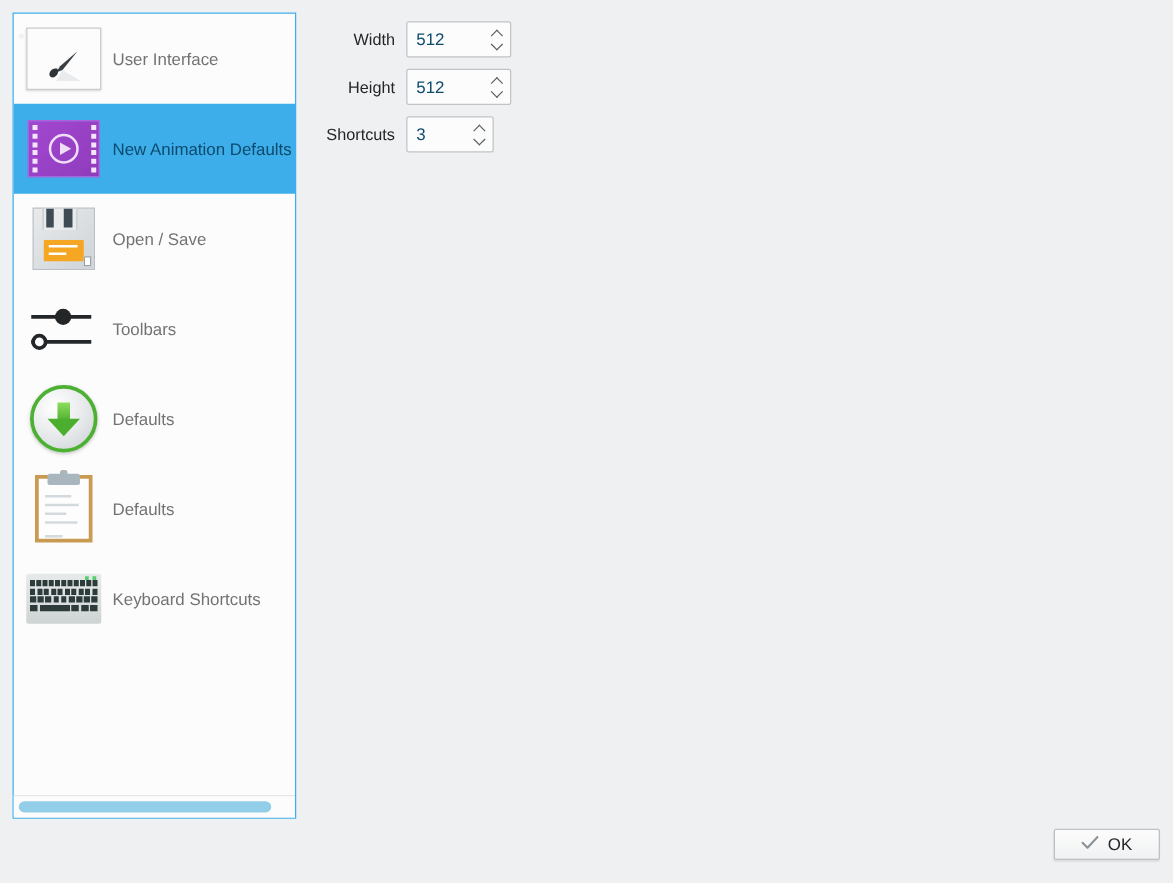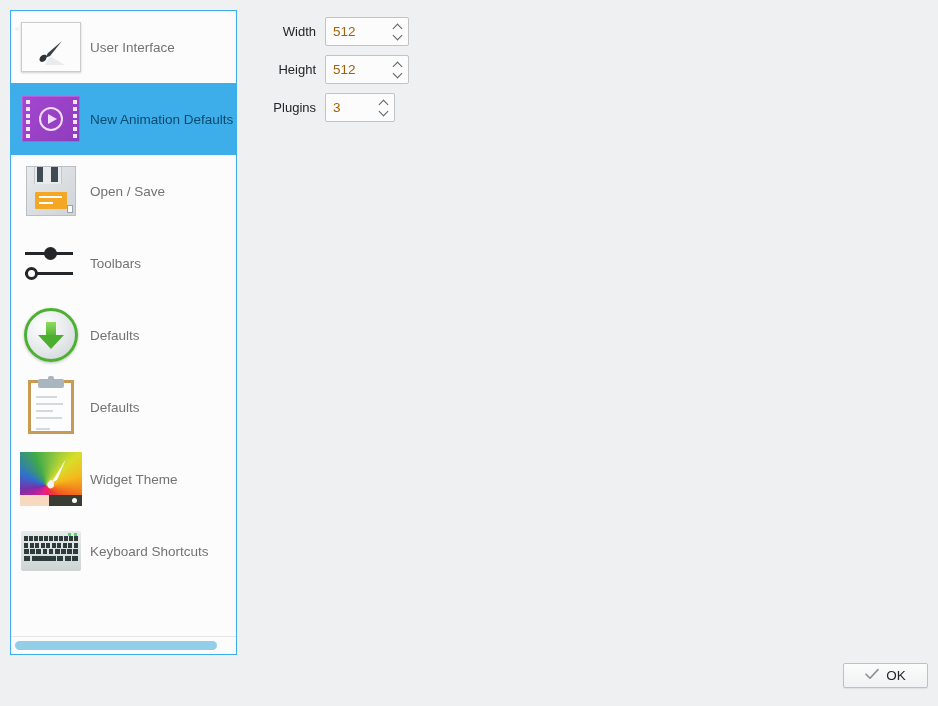--- a/index.html
+++ b/index.html
@@ -282,21 +282,21 @@
     background: #fcfcfc;
     border: 1px solid #bfc4c8;
     box-sizing: border-box;
     display: flex;
     align-items: center;
     border-radius: 2px;
   }
   .spinbox .value {
     padding-left: 7px;
     font-size: 13.5px;
-    color: #a16207;
+    color: #0c4a6e;
     flex: 1 1 auto;
   }
   .spin-arrows {
     width: 22px;
     height: 27px;
     display: flex;
     flex-direction: column;
     align-items: center;
     justify-content: center;
     gap: 3px;
@@ -419,35 +419,20 @@
               <i></i>
               <i></i>
               <i></i>
             </span>
           </span>
         </span>
         <span class="side-label">Defaults</span>
       </div>
       <div class="side-item">
         <span class="icon-wrap">
-          <span class="ic-theme">
-            <svg class="brush2" viewBox="0 0 24 34">
-              <path d="M20 1 L9 19 L5 25 L11 22 Z" fill="#ffffff"></path>
-              <path d="M6 22 C3 22 1 25 1.5 28 C2 30.6 5.4 31.2 7.2 29.3 C8.8 27.6 8.4 24 6 22 Z" fill="#f2f4f5"></path>
-            </svg>
-            <span class="strip">
-              <span class="s1"></span>
-              <span class="s2"></span>
-            </span>
-          </span>
-        </span>
-        <span class="side-label">Widget Theme</span>
-      </div>
-      <div class="side-item">
-        <span class="icon-wrap">
           <span class="ic-kb">
             <span class="led">
               <i></i>
               <i></i>
             </span>
             <span class="row">
               <i></i>
               <i></i>
               <i></i>
               <i></i>
@@ -515,21 +500,21 @@
       <div class="field-label">Height</div>
       <div class="spinbox w-wide">
         <div class="value">512</div>
         <div class="spin-arrows">
           <span class="chev up"></span>
           <span class="chev down"></span>
         </div>
       </div>
     </div>
     <div class="field-row">
-      <div class="field-label">Plugins</div>
+      <div class="field-label">Shortcuts</div>
       <div class="spinbox w-narrow">
         <div class="value">3</div>
         <div class="spin-arrows">
           <span class="chev up"></span>
           <span class="chev down"></span>
         </div>
       </div>
     </div>
   </div>
 

